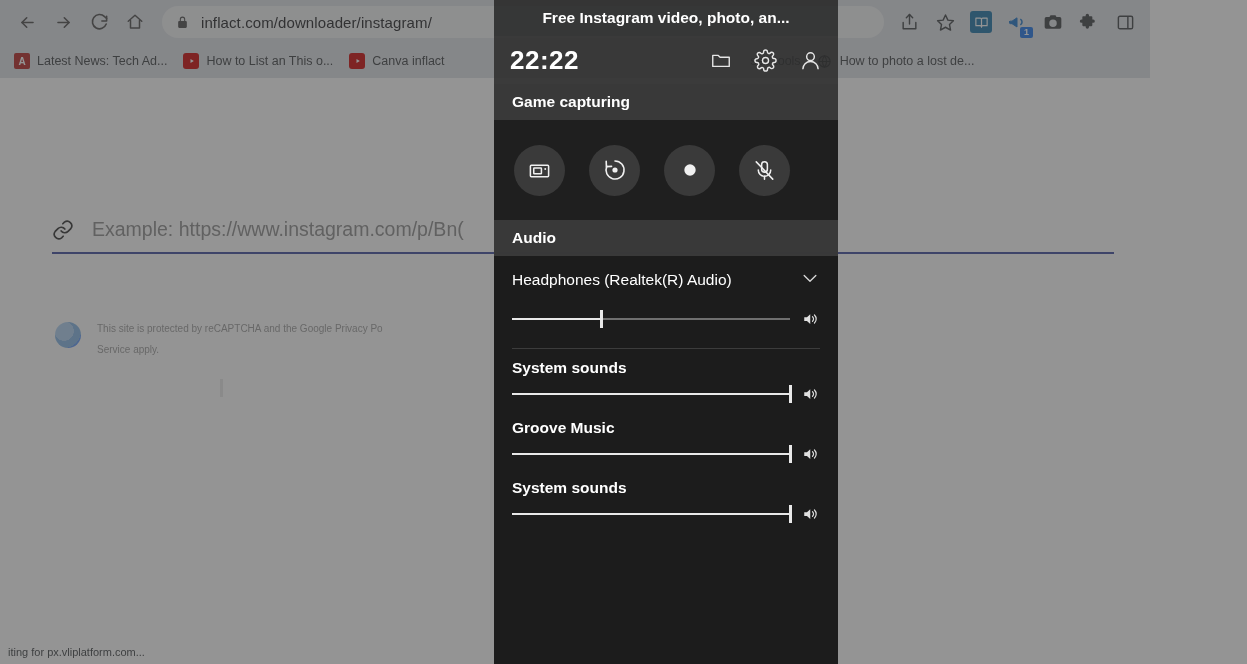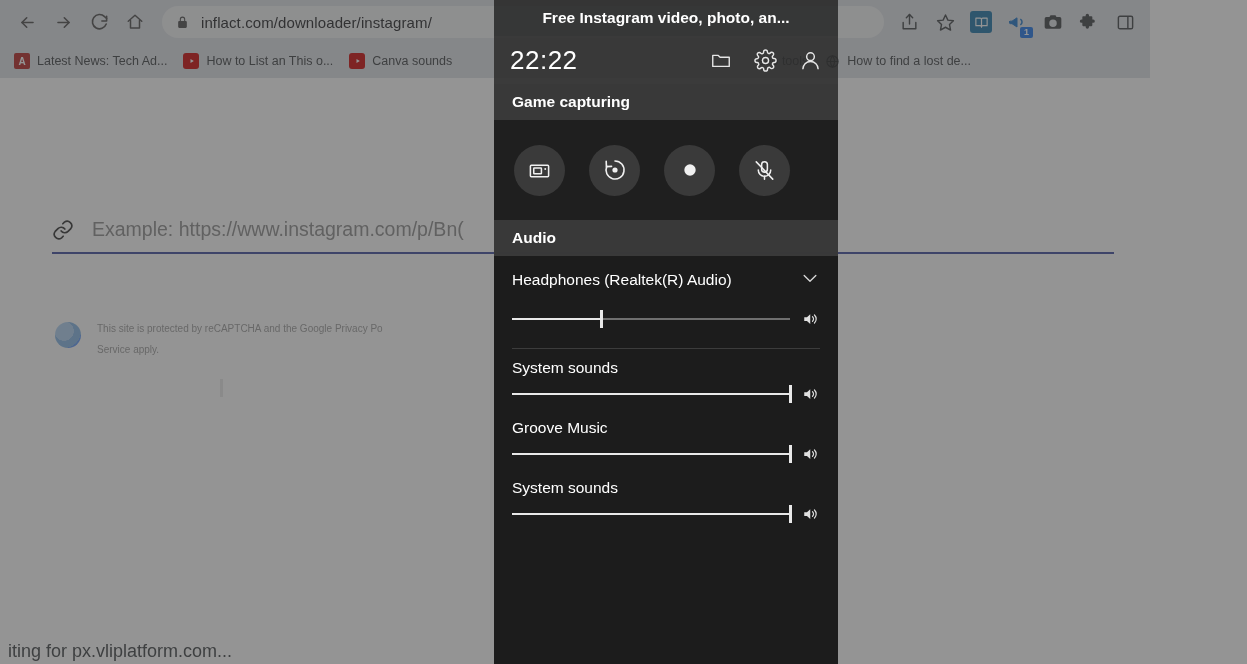--- a/index.html
+++ b/index.html
@@ -93,39 +93,39 @@
   .t1{width:136px;background:#000;}
   .t2{width:136px;background:linear-gradient(180deg,#3f7a22 0%,#2f6b1a 60%,#2b5f16 100%);}
   .t3{width:136px;background:linear-gradient(180deg,#3f7a22 0%,#2f6b1a 60%,#2b5f16 100%);}
   .t4{width:136px;background:#000;}
   .t5{width:136px;background:#000;}
 
   
   .statusbar{
     position:absolute;left:0;bottom:0;height:25px;background:#ffffff;
     display:flex;align-items:center;padding:0 8px;box-sizing:border-box;
-    font-size:18px;color:#3c4043;border-top-right-radius:3px;
+    font-size:11px;color:#3c4043;border-top-right-radius:3px;
   }
 
   
   #veil{position:absolute;inset:0;background:rgba(64,64,64,.56);pointer-events:none;}
 
   
   #gamebar{position:absolute;left:494px;top:0;width:344px;height:664px;}
 
   .gb-title{
     height:36px;display:flex;align-items:center;justify-content:center;
     color:#fff;font-size:15.5px;font-weight:bold;
     background:rgba(32,32,32,.80);
   }
   .gb-headerbar{
     height:48px;display:flex;align-items:center;
     background:rgba(44,44,44,.86);padding:0 16px;box-sizing:border-box;
   }
-  .gb-clock{color:#fff;font-size:26px;font-weight:normal;letter-spacing:.5px;flex:0 0 auto;}
+  .gb-clock{color:#fff;font-size:26px;font-weight:bold;letter-spacing:.5px;flex:0 0 auto;}
   .gb-hicons{margin-left:auto;display:flex;align-items:center;gap:22px;}
   .gb-hico{color:#e6e6e6;display:flex;align-items:center;justify-content:center;}
 
   .gb-widget{background:rgba(32,32,32,.93);}
   .gb-whead{
     height:36px;background:rgba(58,58,58,.95);display:flex;align-items:center;
     padding:0 18px;box-sizing:border-box;
   }
   .gb-whead .wt{color:#fff;font-size:15.5px;font-weight:bold;}
 
@@ -141,21 +141,21 @@
   .devrow .dname{color:#fff;font-size:15.5px;flex:1 1 auto;white-space:nowrap;overflow:hidden;text-overflow:ellipsis;}
   .chev{color:#d8d8d8;flex:0 0 auto;}
 
   .sliderrow{display:flex;align-items:center;gap:12px;height:30px;}
   .track{position:relative;flex:1 1 auto;height:2px;background:#6f6f6f;}
   .fill{position:absolute;left:0;top:0;height:2px;background:#e8e8e8;}
   .thumb{position:absolute;top:-8px;width:3px;height:18px;background:#e8e8e8;margin-left:-1px;}
   .spk{color:#e0e0e0;flex:0 0 auto;display:flex;align-items:center;}
 
   .divider{height:1px;background:#3c3c3c;margin:14px 0 8px;}
-  .approw{margin-top:10px;}
+  .approw{margin-top:10px;font-weight:bold;}
   .approw .aname{color:#fff;font-size:15.5px;margin-bottom:2px;}
 </style>
 </head>
 <body>
 
 <div id="browser">
 
   <div class="toolbar">
     <div class="navbtn">
       <svg width="19" height="19" viewBox="0 0 24 24" fill="none" stroke="currentColor" stroke-width="2" stroke-linecap="round" stroke-linejoin="round">
@@ -250,33 +250,33 @@
           </svg>
       </span>
       <span class="t">How to List an This o...</span>
     </div>
     <div class="bm">
       <span class="fav yt">
         <svg width="11" height="8" viewBox="0 0 24 24" fill="#fff">
             <polygon points="9,6 19,12 9,18"></polygon>
           </svg>
       </span>
-      <span class="t">Canva sounds</span>
+      <span class="t">Canva inflact</span>
     </div>
     <div class="bm" style="margin-left:290px">
       <span class="t">seo tools</span>
     </div>
     <div class="bm">
       <span class="fav globe">
         <svg width="15" height="15" viewBox="0 0 24 24" fill="none" stroke="#3c4043" stroke-width="1.8">
             <circle cx="12" cy="12" r="9"></circle>
             <path d="M3 12h18M12 3a14 14 0 0 1 0 18 14 14 0 0 1 0-18z"></path>
           </svg>
       </span>
-      <span class="t">How to find a lost de...</span>
+      <span class="t">How to photo a lost de...</span>
     </div>
     <div class="bm-chev" style="margin-left:170px">»</div>
     <div class="bm-sep"></div>
     <div class="bm">
       <span class="fav yellow"></span>
       <span class="t">Othe</span>
     </div>
   </div>
 
   <div class="page">

